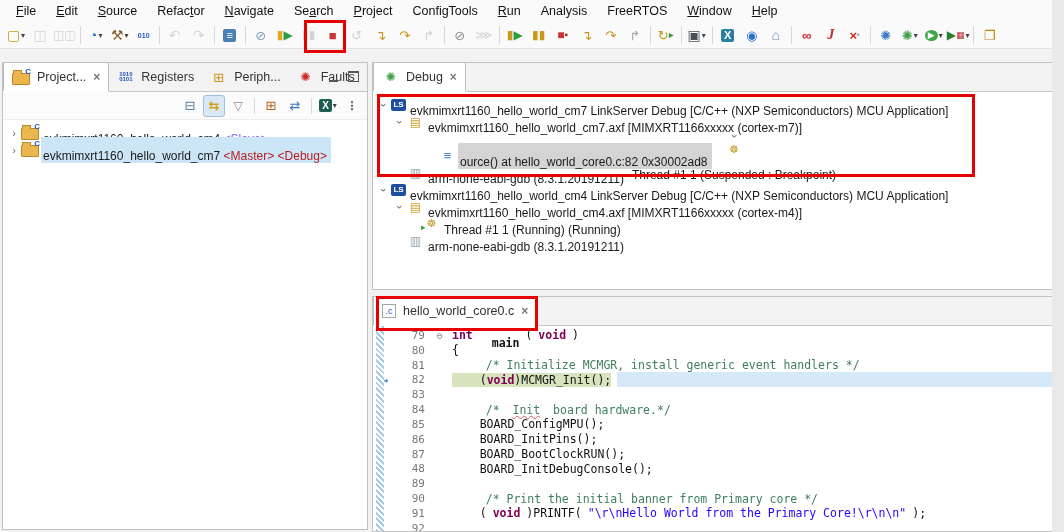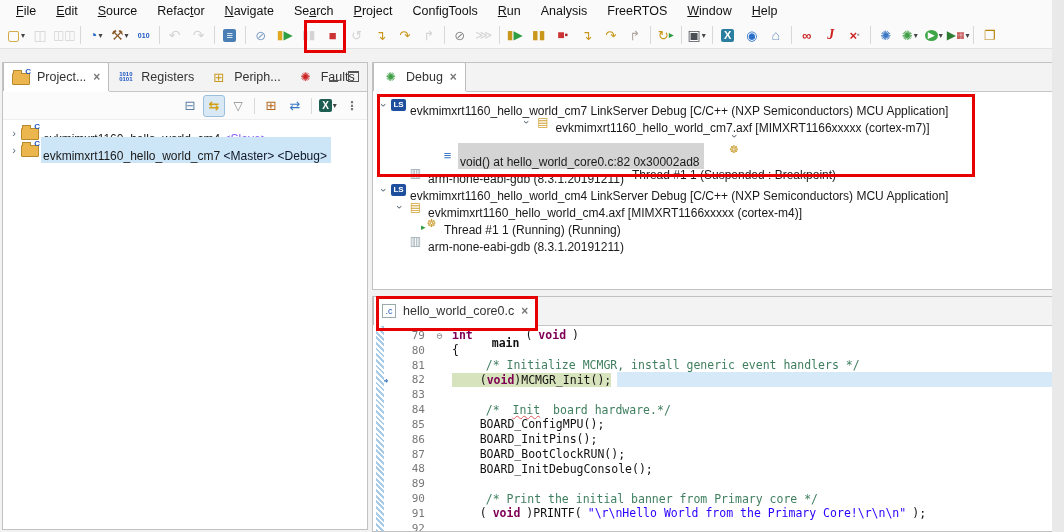--- a/index.html
+++ b/index.html
@@ -38,21 +38,21 @@
   .vtbi.sel{background:#d9e8f5;border-color:#9bc0de;}
   .vsep{width:1px;height:16px;background:#d8d8d8;margin:0 3px;}
   
   .tree{padding-top:4px;}
   .trow{height:17px;display:flex;align-items:center;white-space:pre;font-size:12px;}
   .tw{width:14px;flex:none;text-align:center;color:#5f6b76;font-size:11px;display:inline-block;}
   .tw.exp{transform:rotate(90deg);}
   .tlabel{padding:12px 4px 0 2px;border-radius:0;}
   .trow.selblue .tlabel{background:#cde6f7;}
   .trow.selgray .tlabel{background:#d4d4d4;}
-  .deco{color:#8b5cf6;} .deco2{color:#0f172a;}
+  .deco{color:#8b5cf6;} .deco2{color:#b91c1c;}
   
   .ti{width:17px;height:14px;flex:none;display:inline-flex;align-items:center;justify-content:center;
       position:relative;margin-right:2px;line-height:1;}
   .ti-linkserver{background:#1d4f9e;border-radius:2px;width:15px;height:12px;}
   .ti-linkserver::before{content:"LS";color:#fff;font-size:8px;font-weight:bold;}
   .ti-axf::before{content:"▤";color:#cf9f2f;font-size:12px;}
   .ti-thread::before{content:"☸";color:#c89a28;font-size:11px;}
   .ti-thread-running::before{content:"☸";color:#c89a28;font-size:11px;}
   .ti-thread-running::after{content:"▸";color:#2e9e40;font-size:9px;position:absolute;left:-2px;bottom:-1px;}
   .ti-stack-frame::before{content:"≡";color:#3a78c2;font-weight:bold;font-size:13px;}
@@ -311,23 +311,23 @@
   <div class="panel" id="debug-panel" style="left:372px;top:62px;width:690px;height:228px;">
     <div class="tabrow">
       <div class="tab active">
         <span class="ti ti-debug-bug"></span>
         <span>Debug</span>
         <span class="closex">×</span>
       </div>
     </div>
     <div class="tree" id="debug-tree">
         <div class="trow" style="padding-left: 4px;"><span class="tw exp">›</span><span class="ti ti-linkserver"></span><span class="tlabel">evkmimxrt1160_hello_world_cm7 LinkServer Debug [C/C++ (NXP Semiconductors) MCU Application]</span></div>
-        <div class="trow" style="padding-left: 20px; justify-content: center;"><span class="tw exp">›</span><span class="ti ti-axf"></span><span class="tlabel">evkmimxrt1160_hello_world_cm7.axf [MIMXRT1166xxxxx (cortex-m7)]</span></div>
+        <div class="trow" style="padding-left: 20px;"><span class="tw exp">›</span><span class="ti ti-axf"></span><span class="tlabel">evkmimxrt1160_hello_world_cm7.axf [MIMXRT1166xxxxx (cortex-m7)]</span></div>
         <div class="trow" style="padding-left: 36px; flex-direction: column;"><span class="tw exp">›</span><span class="ti ti-thread"></span><span class="tlabel">Thread #1 1 (Suspended : Breakpoint)</span></div>
-        <div class="trow selgray" style="padding-left: 52px;"><span class="tw"></span><span class="ti ti-stack-frame"></span><span class="tlabel">void() at hello_world_core0.c:82 0x30002ad8</span></div>
+        <div class="trow selgray" style="padding-left: 52px;"><span class="tw"></span><span class="ti ti-stack-frame"></span><span class="tlabel">ource() at hello_world_core0.c:82 0x30002ad8</span></div>
         <div class="trow" style="padding-left: 20px;"><span class="tw"></span><span class="ti ti-gdb"></span><span class="tlabel">arm-none-eabi-gdb (8.3.1.20191211)</span></div>
         <div class="trow" style="padding-left: 4px;"><span class="tw exp">›</span><span class="ti ti-linkserver"></span><span class="tlabel">evkmimxrt1160_hello_world_cm4 LinkServer Debug [C/C++ (NXP Semiconductors) MCU Application]</span></div>
         <div class="trow" style="padding-left: 20px;"><span class="tw exp">›</span><span class="ti ti-axf"></span><span class="tlabel">evkmimxrt1160_hello_world_cm4.axf [MIMXRT1166xxxxx (cortex-m4)]</span></div>
         <div class="trow" style="padding-left: 36px;"><span class="tw"></span><span class="ti ti-thread-running"></span><span class="tlabel">Thread #1 1 (Running) (Running)</span></div>
         <div class="trow" style="padding-left: 20px;"><span class="tw"></span><span class="ti ti-gdb"></span><span class="tlabel">arm-none-eabi-gdb (8.3.1.20191211)</span></div>
       </div>
   </div>
 
   <div class="panel" id="editor-panel" style="left:372px;top:296px;width:690px;height:236px;">
     <div class="tabrow">

